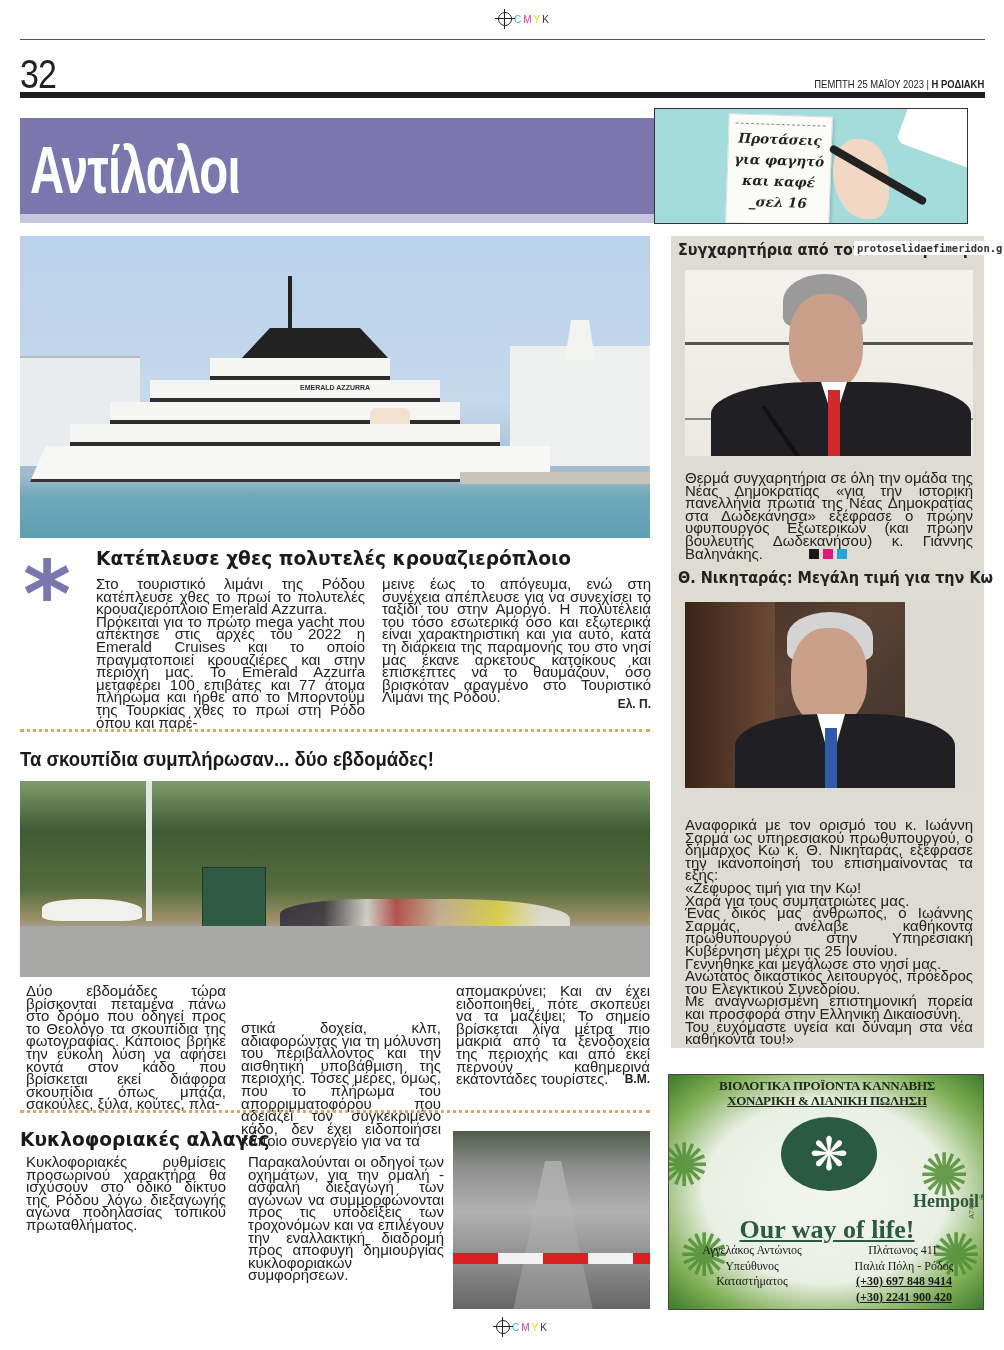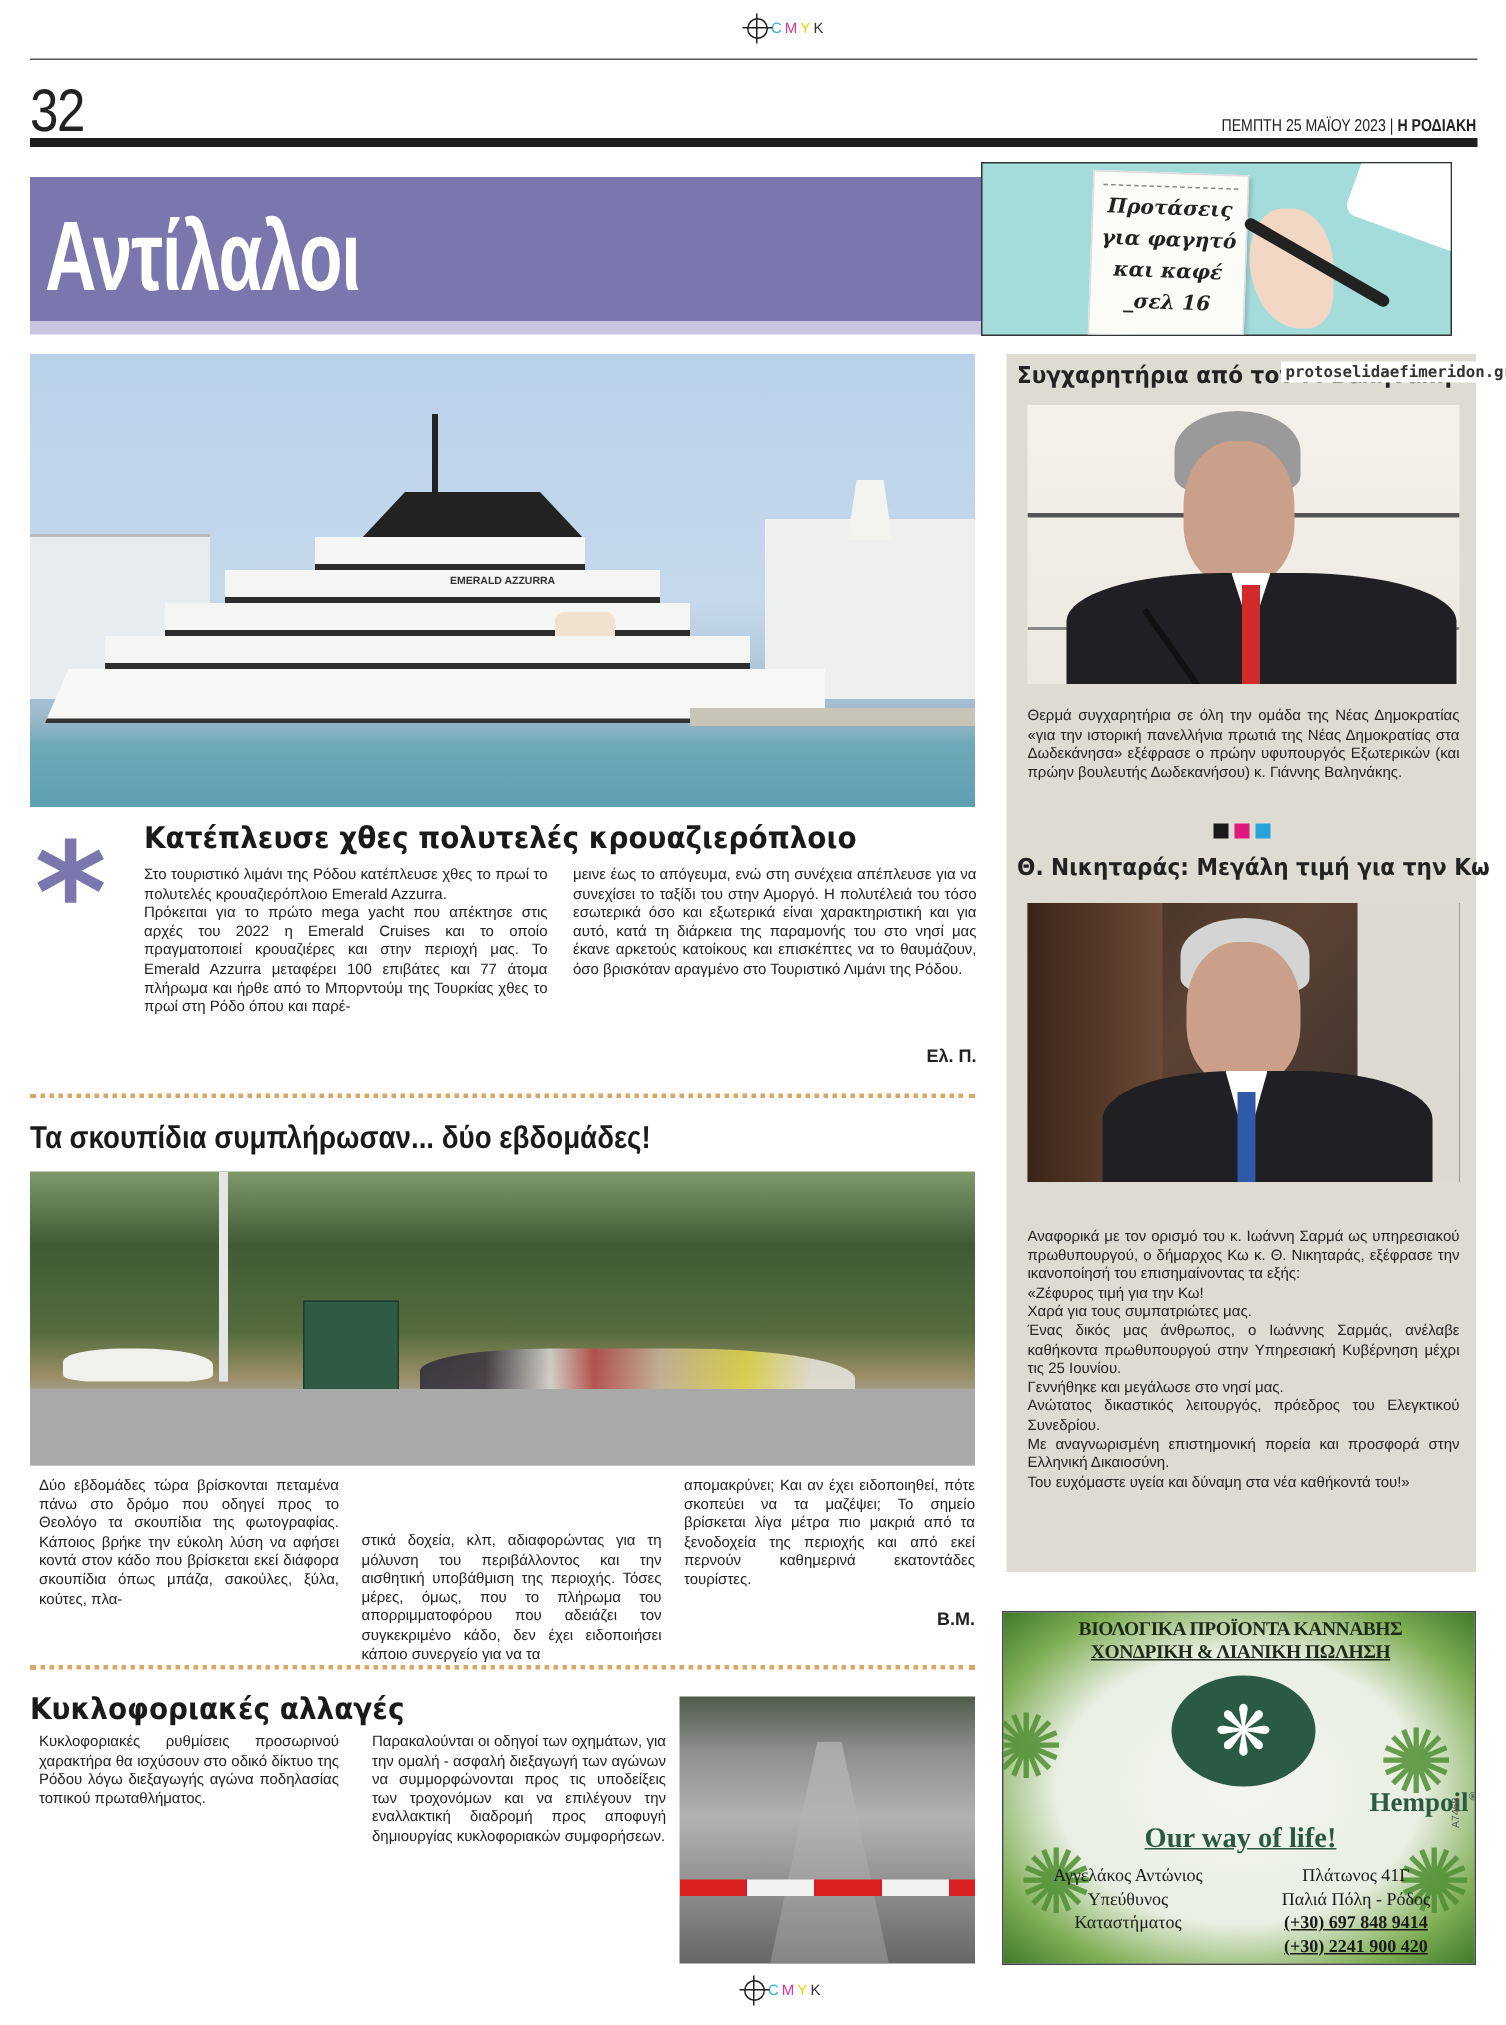--- a/index.html
+++ b/index.html
@@ -38,21 +38,21 @@
   .deck { background: #f5f5f3; border-bottom: 4px solid #2d2d2d; }
   .trash-photo { background: linear-gradient(to bottom, #7f9a6a 0%, #3f5a35 25%, #556d3d 55%, #9c8f67 70%, #a8a8a6 78%, #9e9e9c 100%); }
   .road-photo { background: linear-gradient(to bottom, #4f5d4a 0%, #8d8d8d 20%, #b2b2b2 45%, #8a8a8a 75%, #666 100%); }
   .tape { background: repeating-linear-gradient(90deg, #d82020 0 45px, #f2f2f2 45px 90px); }
 
   
   .h-main { font-family: "DejaVu Sans", sans-serif; font-weight: 700; font-size: 20px; color: #1a1a1a; transform: scaleX(0.93); transform-origin: left; white-space: nowrap; }
   .h-sub { font-family: "Liberation Sans", sans-serif; font-weight: 700; font-size: 21px; color: #1a1a1a; transform: scaleX(0.88); transform-origin: left; white-space: nowrap; }
   .h-side { font-family: "DejaVu Sans", sans-serif; font-weight: 700; font-size: 15.5px; color: #222; white-space: nowrap; transform: scaleX(0.93); transform-origin: left; }
 
-  .body-text { font-family: "Liberation Sans", sans-serif; font-size: 10px; line-height: 12.6px; color: #222; text-align: justify; }
+  .body-text { font-family: "Liberation Sans", sans-serif; font-size: 15px; line-height: 12.6px; color: #222; text-align: justify; }
   .body-text p { margin: 0; }
   .signature { font-family: "Liberation Sans", sans-serif; font-weight: 700; font-size: 12px; text-align: right; color: #222; }
 
   .asterisk { font-family: "DejaVu Sans", sans-serif; font-size: 92px; color: #7b76ad; font-weight: 700; line-height: 1; }
   .dotted { border-top: 3px dotted #d9a866; }
 
   
   .sidebar { background: #dedcd2; }
   .portrait1 { background: linear-gradient(to bottom, #f4f1ea 0%, #ece9e2 100%); }
   .portrait2 { background: linear-gradient(135deg, #3b2a22 0%, #5c4334 40%, #2e2a2a 100%); }
@@ -68,21 +68,21 @@
   .swatches { display: flex; gap: 4px; }
   .swatches span { width: 10px; height: 10px; display: block; }
 
   
   .ad { border: 1.5px solid #444; background: radial-gradient(ellipse at center, #f3f5ef 0%, #e9efe3 55%, #7fae55 80%, #3e7a2a 100%); overflow: hidden; }
   .ad-head { font-family: "Liberation Serif", serif; font-weight: 700; font-size: 13px; text-align: center; color: #1d2a1a; line-height: 15px; letter-spacing: -0.3px; }
   .ad-head .u { text-decoration: underline; }
   .ad-logo { background: #2a5a44; border-radius: 50%; display: flex; align-items: center; justify-content: center; }
   .ad-leaf { color: #fff; font-size: 46px; line-height: 1; }
   .ad-brand { font-family: "Liberation Serif", serif; font-weight: 700; font-size: 18px; color: #2c5a40; text-align: right; }
-  .ad-slogan { font-family: "Liberation Serif", serif; font-weight: 700; font-size: 19px; color: #2c5a40; text-align: center; text-decoration: underline; }
+  .ad-slogan { font-family: "Liberation Serif", serif; font-weight: 700; font-size: 26px; color: #2c5a40; text-align: center; text-decoration: underline; }
   .ad-contact { font-family: "Liberation Serif", serif; font-size: 12px; line-height: 15.5px; color: #1a1a1a; text-align: center; }
   .ad-phone { font-weight: 700; text-decoration: underline; }
   .ad-code { font-family: "Liberation Sans", sans-serif; font-size: 7px; color: #555; transform: rotate(-90deg); }
   .leaf { position: absolute; color: #4f8f32; font-size: 60px; line-height: 1; opacity: .85; }
 </style>
 </head>
 <body>
 
 <div class="abs reg" style="left:498px; top:12px;">
   <span class="crosshair"></span>

